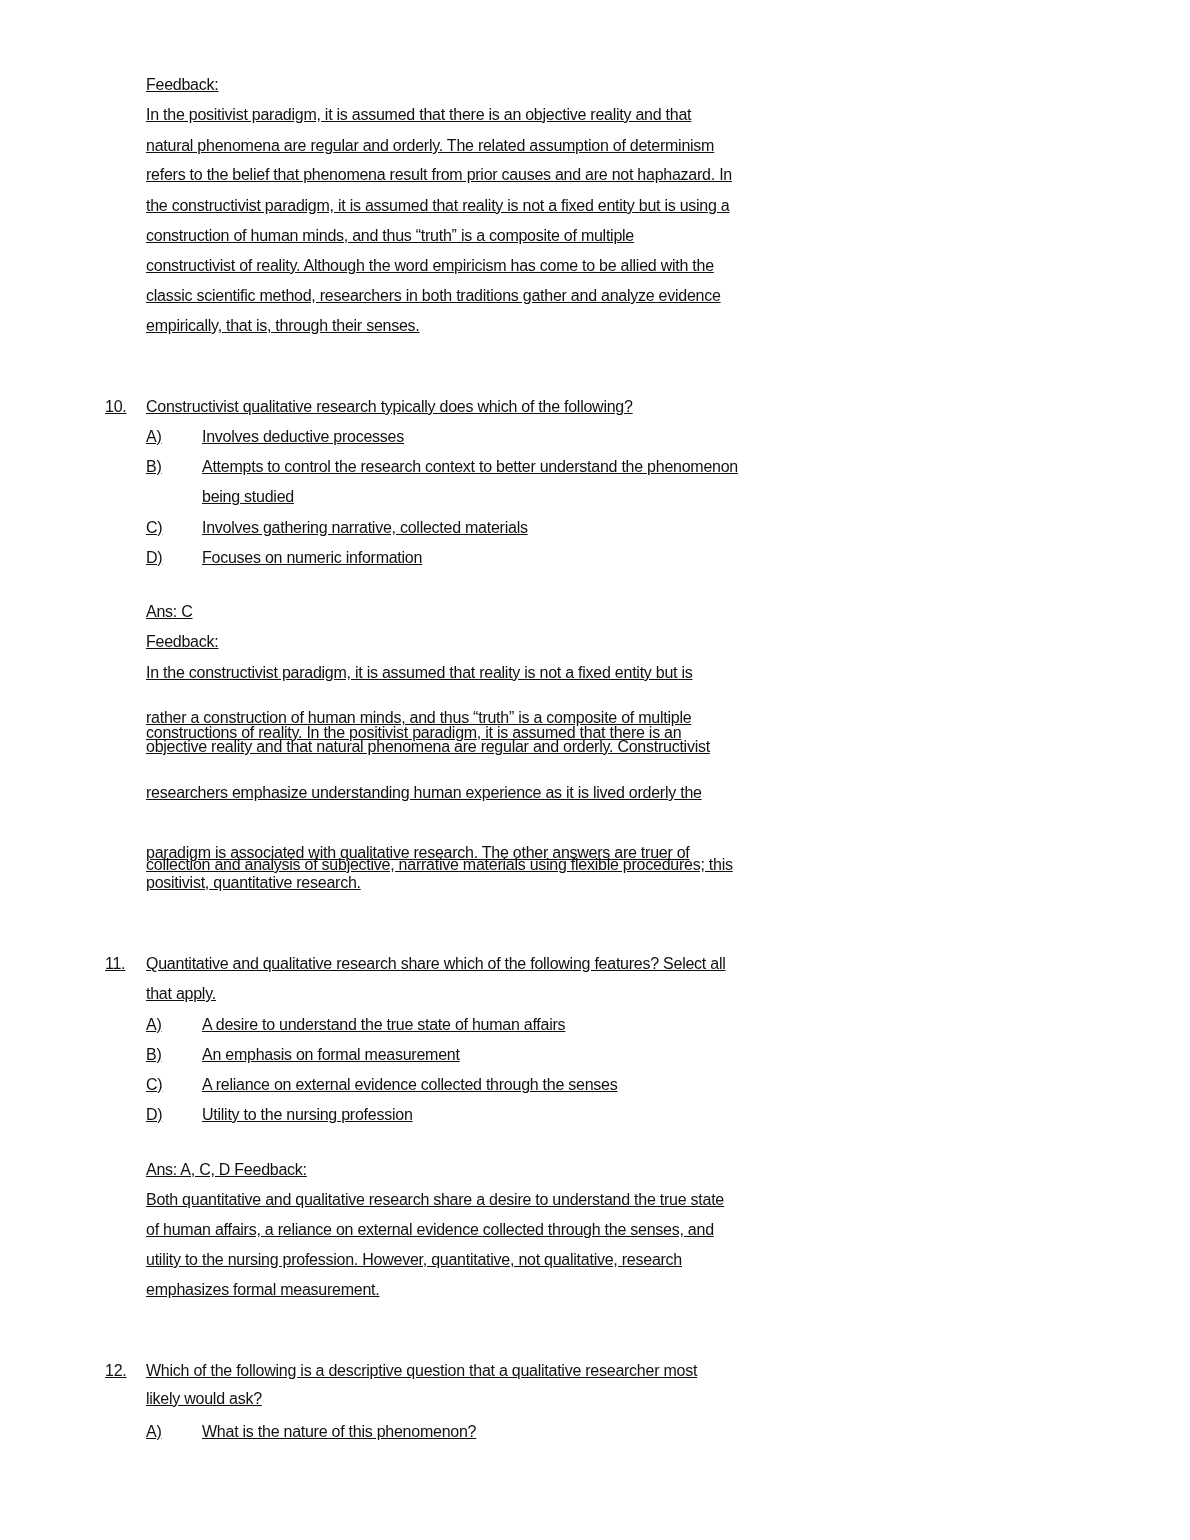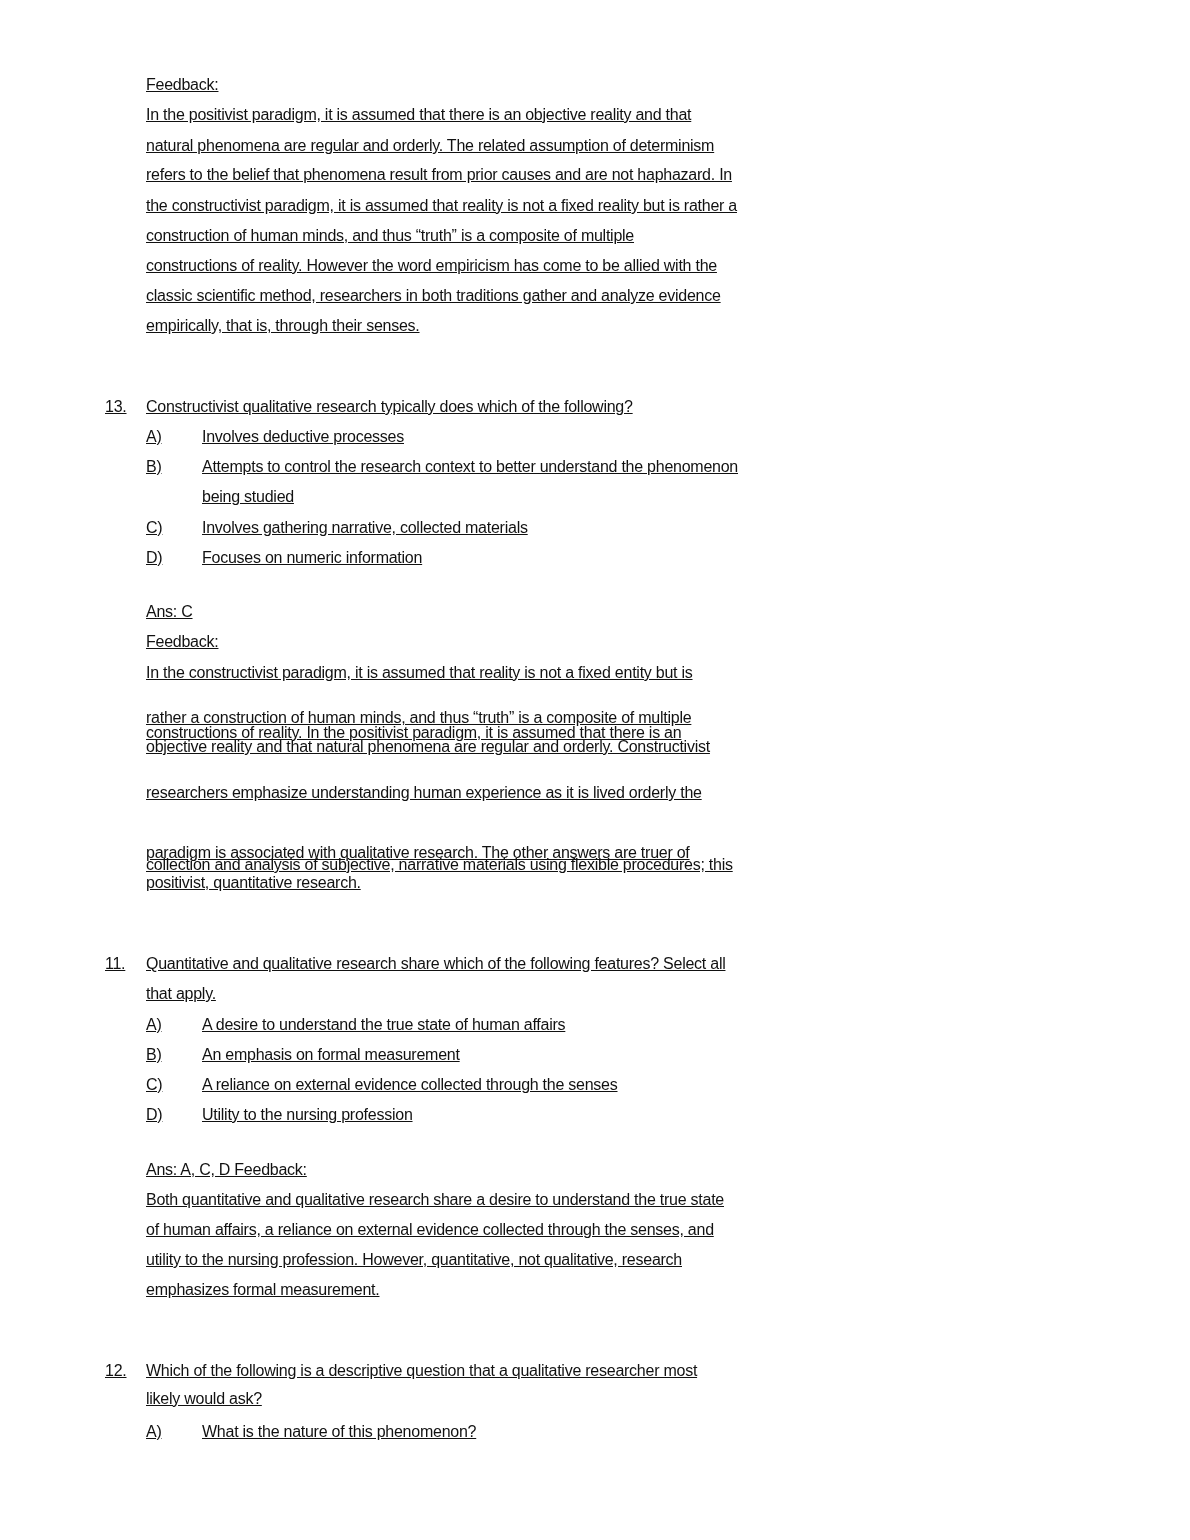--- a/index.html
+++ b/index.html
@@ -21,29 +21,29 @@
   .opt-text { left: 202px; }
 </style>
 </head>
 <body>
 
 <div>
   <div class="ln body" style="top:70px">Feedback:</div>
   <div class="ln body" style="top:100px">In the positivist paradigm, it is assumed that there is an objective reality and that</div>
   <div class="ln body" style="top:131px">natural phenomena are regular and orderly. The related assumption of determinism</div>
   <div class="ln body" style="top:160px">refers to the belief that phenomena result from prior causes and are not haphazard. In</div>
-  <div class="ln body" style="top:191px">the constructivist paradigm, it is assumed that reality is not a fixed reality but is rather a</div>
+  <div class="ln body" style="top:191px">the constructivist paradigm, it is assumed that reality is not a fixed entity but is using a</div>
   <div class="ln body" style="top:221px">construction of human minds, and thus “truth” is a composite of multiple</div>
-  <div class="ln body" style="top:251px">constructions of reality. However the word empiricism has come to be allied with the</div>
+  <div class="ln body" style="top:251px">constructivist of reality. Although the word empiricism has come to be allied with the</div>
   <div class="ln body" style="top:281px">classic scientific method, researchers in both traditions gather and analyze evidence</div>
   <div class="ln body" style="top:311px">empirically, that is, through their senses.</div>
 </div>
 
 <div>
-  <div class="ln num" style="top:392px">13.</div>
+  <div class="ln num" style="top:392px">10.</div>
   <div class="ln body" style="top:392px">Constructivist qualitative research typically does which of the following?</div>
 
   <div class="ln opt-letter" style="top:422px">A)</div>
   <div class="ln opt-text" style="top:422px">Involves deductive processes</div>
 
   <div class="ln opt-letter" style="top:452px">B)</div>
   <div class="ln opt-text" style="top:452px">Attempts to control the research context to better understand the phenomenon</div>
   <div class="ln opt-text" style="top:482px">being studied</div>
 
   <div class="ln opt-letter" style="top:513px">C)</div>

